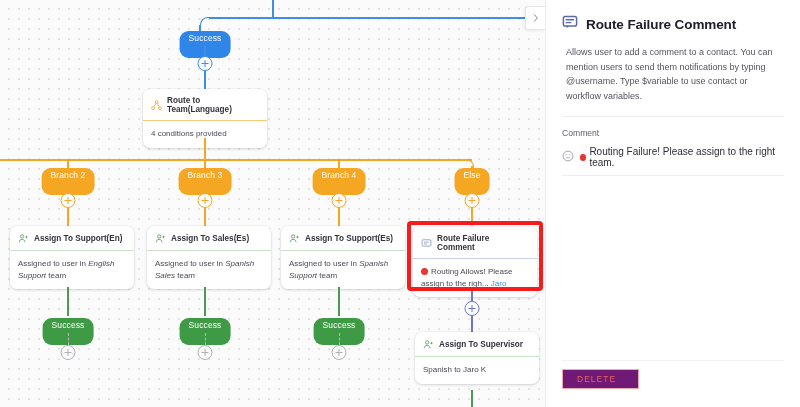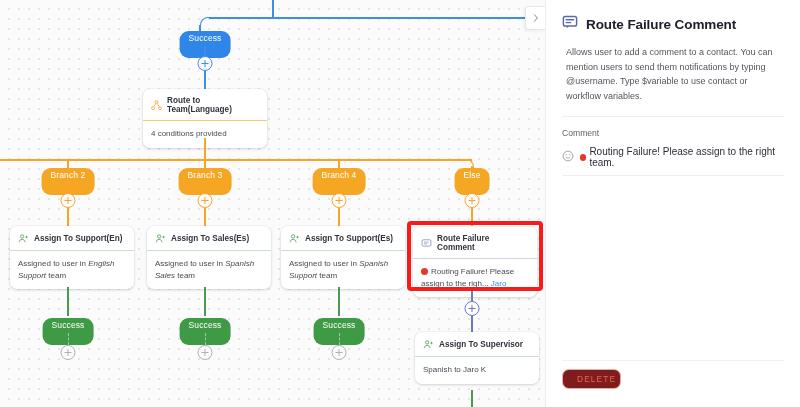--- a/index.html
+++ b/index.html
@@ -216,25 +216,25 @@
     color: #2c2c36;
     display: flex;
     align-items: center;
   }
   #delete-btn {
     position: absolute;
     left: 16px;
     bottom: 18px;
     border: 1px solid #f0a9a9;
     color: #e8635f;
-    background: #7f1d1d;
-    border-radius: 7px;
+    background: #701a75;
+    border-radius: 1px;
     font-size: 8.4px;
     letter-spacing: 1.1px;
-    padding: 4px 4px 4px 14px;
+    padding: 4px 22px 4px 14px;
     font-family: "Liberation Sans", sans-serif;
   }
   #panel-bottom-divider {
     position: absolute;
     left: 16px;
     right: 16px;
     bottom: 46px;
     height: 1px;
     background: #f1f1f4;
   }
@@ -352,21 +352,21 @@
       <div class="node comment" style="left:413px; top:227px; width:124px;">
         <div class="node-head">
           <span class="node-icon">
             <svg viewBox="0 0 16 16" width="11" height="11" aria-hidden="true">
               <rect x="1.6" y="2.6" width="12.8" height="9.2" rx="1.6" fill="none" stroke="#8e96bd" stroke-width="1.25"></rect>
               <path d="M4.3 6h7M4.3 8.6h4.4" stroke="#8e96bd" stroke-width="1.15" fill="none"></path>
             </svg>
           </span>
           <span>Route Failure Comment</span>
         </div>
-        <div class="node-body"><span class="emoji-dot"></span><span>Routing Failure! Please assign to the righ...</span> <span class="more-link">Jaro</span></div>
+        <div class="node-body"><span class="emoji-dot"></span><span>Routing Allows! Please assign to the righ...</span> <span class="more-link">Jaro</span></div>
       </div>
       <div id="selection-ring" style="left:407px; top:221px; width:136px; height:70px;"></div>
 
       <div class="edge green" style="left:67.2px;  top:287px; width:1.6px; height:29px;"></div>
       <div class="edge green" style="left:204.2px; top:287px; width:1.6px; height:29px;"></div>
       <div class="edge green" style="left:338.2px; top:287px; width:1.6px; height:29px;"></div>
 
       <div class="pill green" style="left:68px;  top:318px;">Success</div>
       <div class="pill green" style="left:205px; top:318px;">Success</div>
       <div class="pill green" style="left:339px; top:318px;">Success</div>

